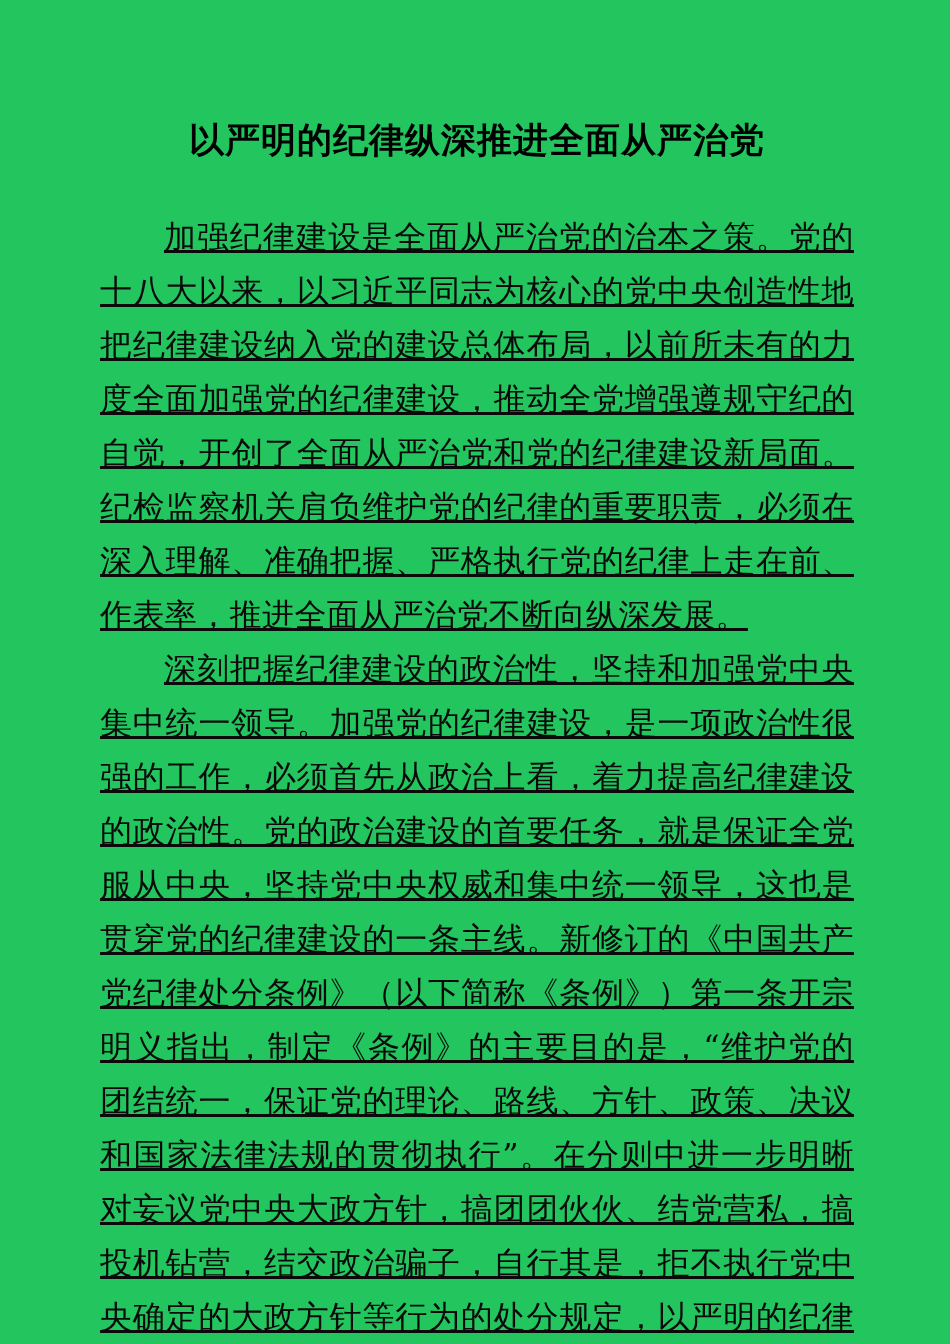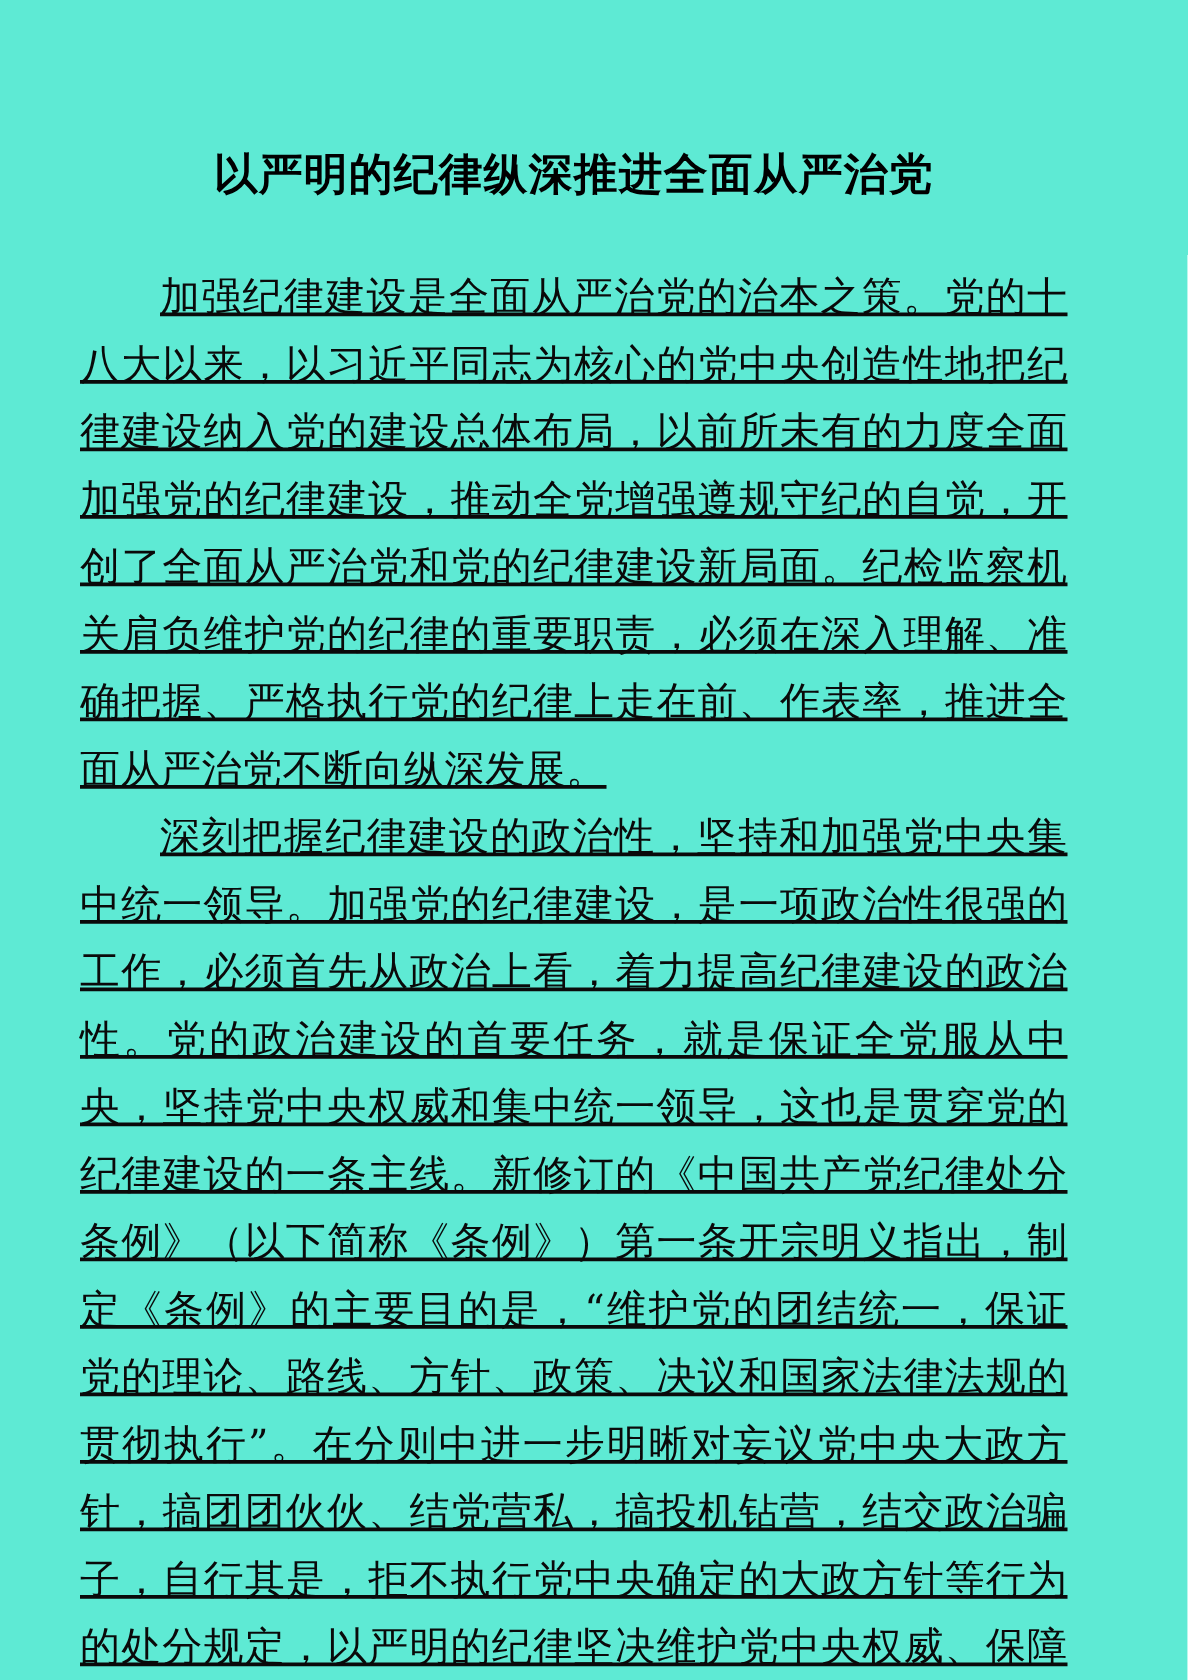--- a/index.html
+++ b/index.html
@@ -11,22 +11,22 @@
     width: 950px;
     height: 1344px;
     font-family: "DejaVu Serif", "Liberation Serif", serif;
     color: #000000;
     overflow: hidden;
   }
   .page {
     width: 950px;
     height: 1344px;
     box-sizing: border-box;
-    padding: 118px 96px 40px 64px;
-    background: #5eead4;
+    padding: 118px 96px 40px 100px;
+    background: #22c55e;
     position: relative;
   }
   .doc-title {
     font-family: "DejaVu Sans", "Liberation Sans", sans-serif;
     font-weight: 700;
     font-size: 35px;
     line-height: 1.3;
     text-align: center;
     letter-spacing: 1px;
     margin: 0 0 46px 0;

